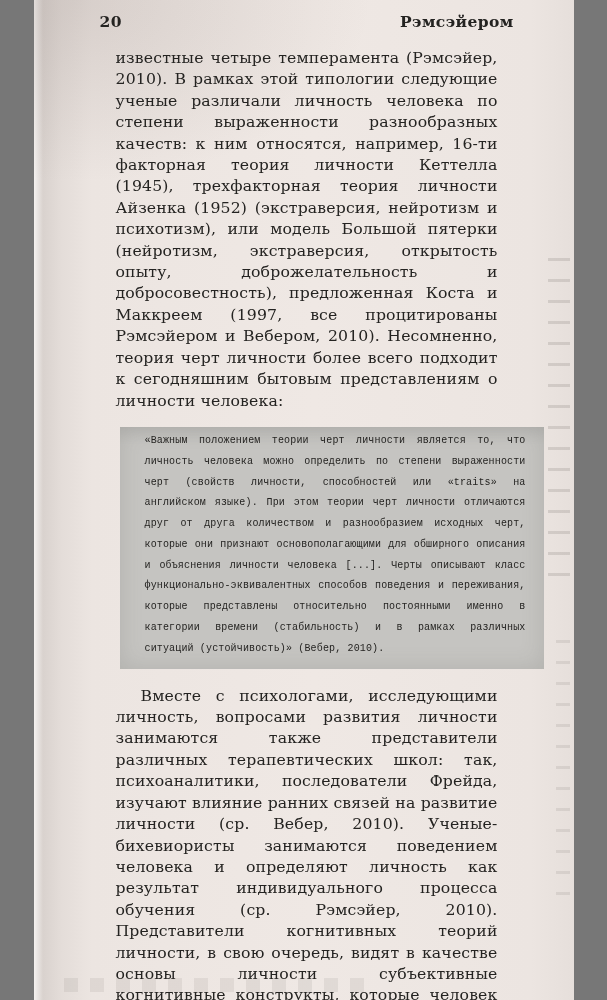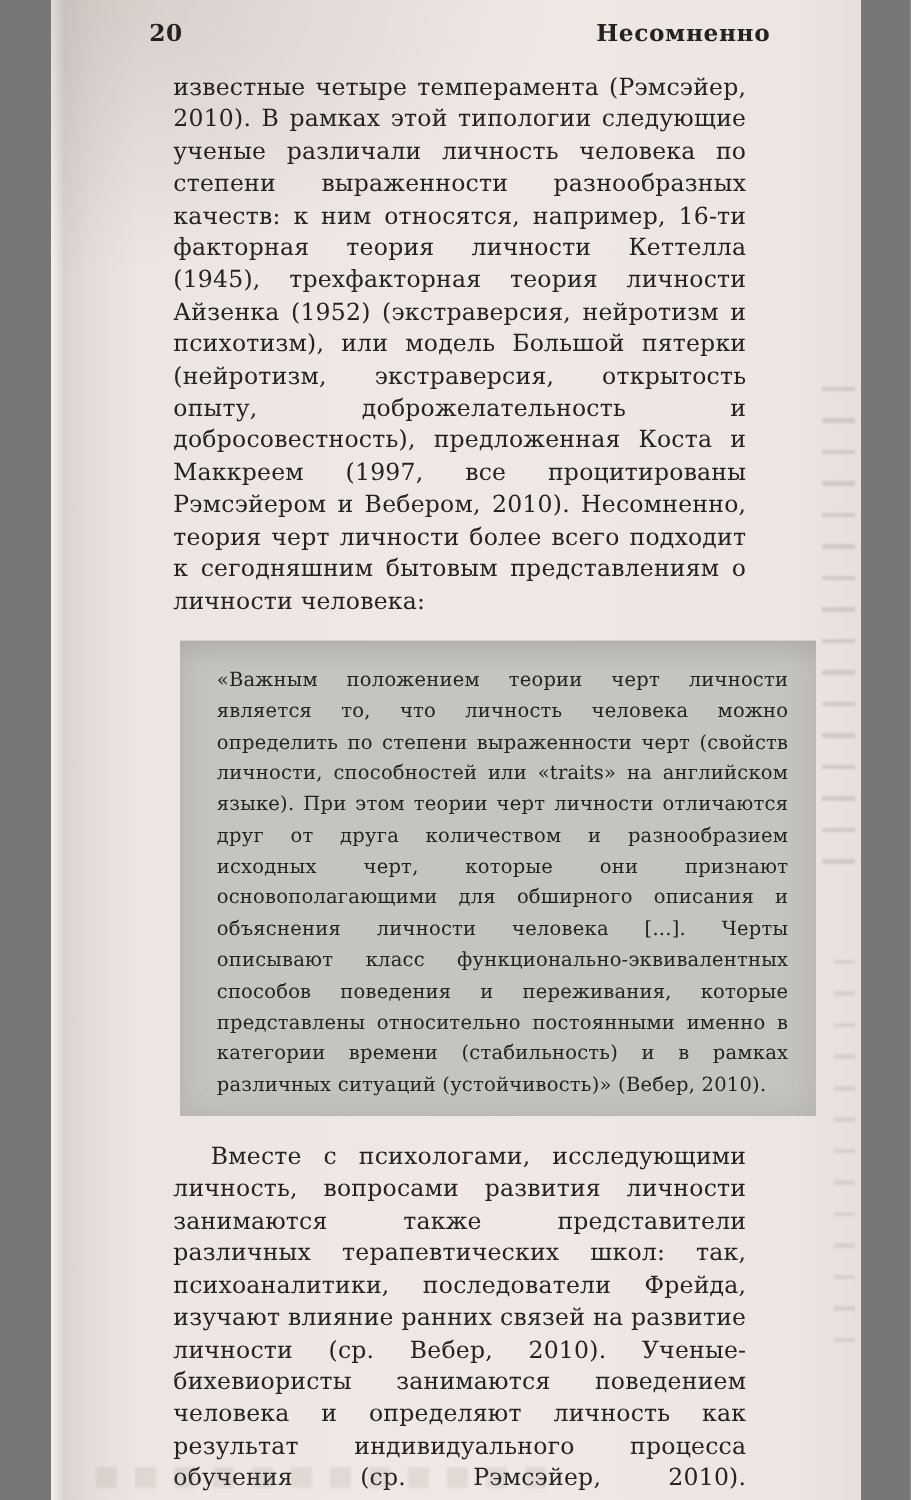--- a/index.html
+++ b/index.html
@@ -42,28 +42,29 @@
     font-weight: 500;
   }
   .body-text p {
     margin: 16px;
   }
   p.indent { text-indent: 25px; }
   p.no-indent { text-indent: 0; }
   blockquote.quote {
     display: block;
     margin: 14px -30px 13px 20px;
-    padding: 17px 18px 9px 25px;
+    padding: 4px 18px 9px 25px;
     background:
       linear-gradient(180deg, rgba(0,0,0,0.05), rgba(0,0,0,0) 18px),
       #c5c4c1;
     box-shadow: inset 0 0 22px rgba(90,88,84,0.18);
-    font-size: 13px;
+    font-size: 10px;
     line-height: 20.8px;
     text-align: justify;
+    font-family: Liberation Mono, monospace;
   }
   
   .bleed {
     position: absolute;
     pointer-events: none;
     opacity: 0.55;
     filter: blur(0.7px);
   }
   .bleed-1 {
     right: 4px; top: 258px; width: 22px; height: 330px;
@@ -88,21 +89,21 @@
   }
 </style>
 </head>
 <body>
 
 <div class="page">
   <div class="inner">
 
     <header class="running-head">
       <span>20</span>
-      <span>Несомненно</span>
+      <span>Рэмсэйером</span>
     </header>
 
     <main class="body-text">
       <p class="no-indent">известные четыре темперамента (Рэмсэйер, 2010). В рамках этой типологии следующие ученые различали личность человека по степени выраженности разнообразных качеств: к ним относятся, например, 16-ти факторная теория личности Кеттелла (1945), трехфакторная теория личности Айзенка (1952) (экстраверсия, нейротизм и психотизм), или модель Большой пятерки (нейротизм, экстраверсия, открытость опыту, доброжелательность и добросовестность), предложенная Коста и Маккреем (1997, все процитированы Рэмсэйером и Вебером, 2010). Несомненно, теория черт личности более всего подходит к сегодняшним бытовым представлениям о личности человека:</p>
 
       <blockquote class="quote">«Важным положением теории черт личности является то, что личность человека можно определить по степени выраженности черт (свойств личности, способностей или «traits» на английском языке). При этом теории черт личности отличаются друг от друга количеством и разнообразием исходных черт, которые они признают основополагающими для обширного описания и объяснения личности человека [...]. Черты описывают класс функционально-эквивалентных способов поведения и переживания, которые представлены относительно постоянными именно в категории времени (стабильность) и в рамках различных ситуаций (устойчивость)» (Вебер, 2010).</blockquote>
 
       <p class="indent">Вместе с психологами, исследующими личность, вопросами развития личности занимаются также представители различных терапевтических школ: так, психоаналитики, последователи Фрейда, изучают влияние ранних связей на развитие личности (ср. Вебер, 2010). Ученые-бихевиористы занимаются поведением человека и определяют личность как результат индивидуального процесса обучения (ср. Рэмсэйер, 2010). Представители когнитивных теорий личности, в свою очередь, видят в качестве основы личности субъективные когнитивные конструкты, которые человек развивает, опираясь на опыт в отношении собственной персоны («Я-концепция») и в отношении социального и материального окружения (ср. Вебер, 2010). Гуманистические и негуманистические теории личности изучают индивидуальные потребности (ср. Рэмсэйер, 2010).</p>
 
     </main>

